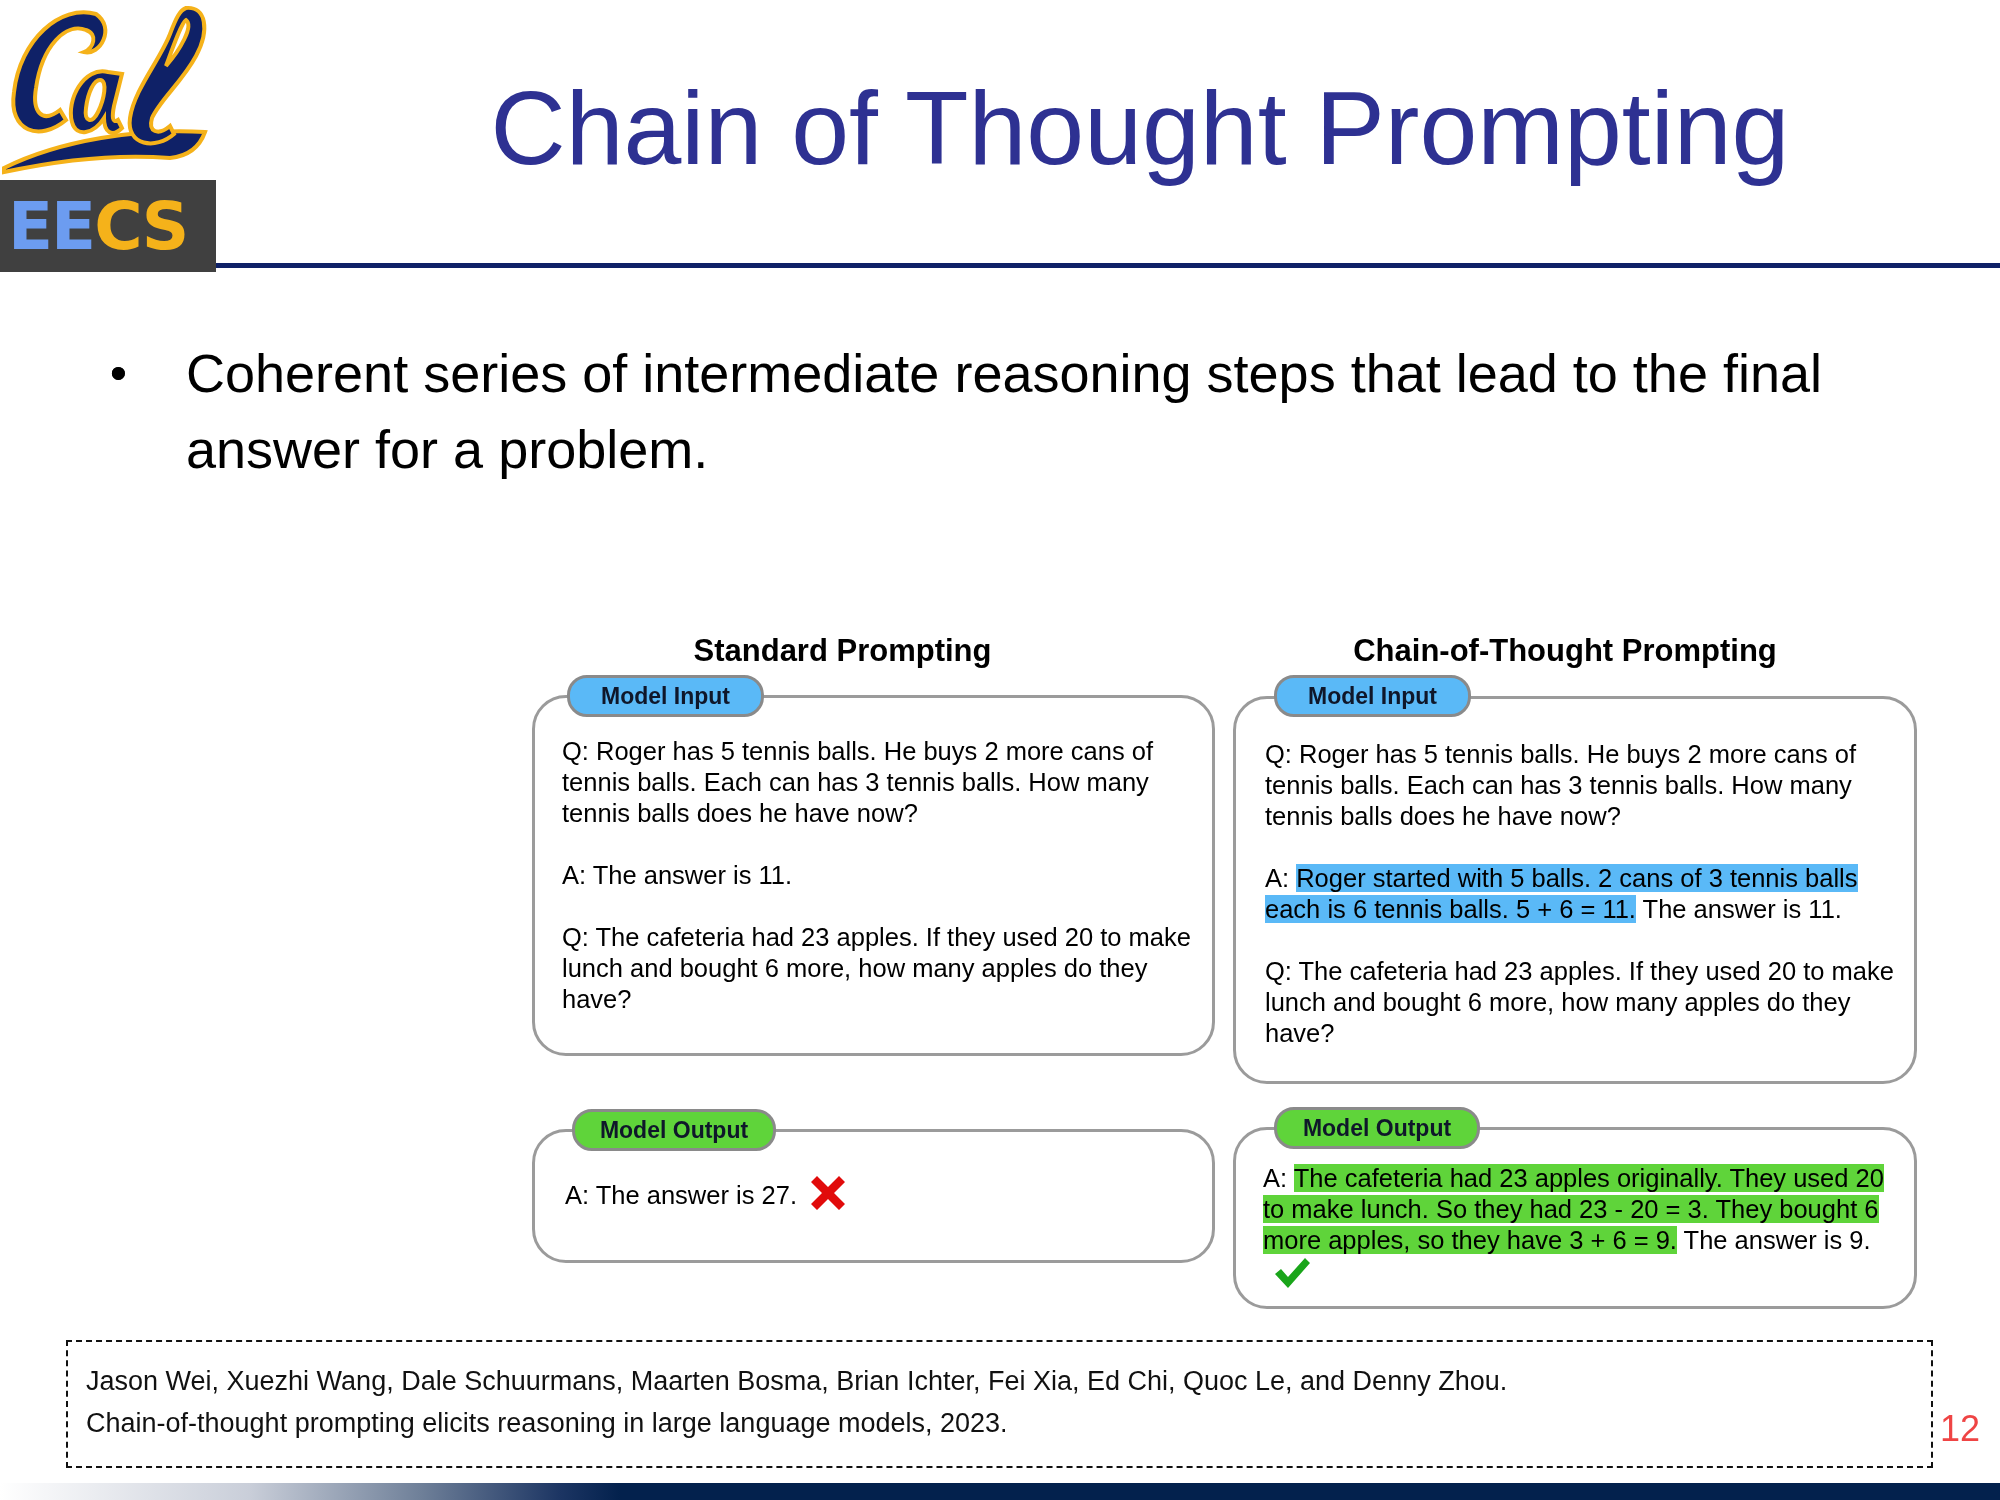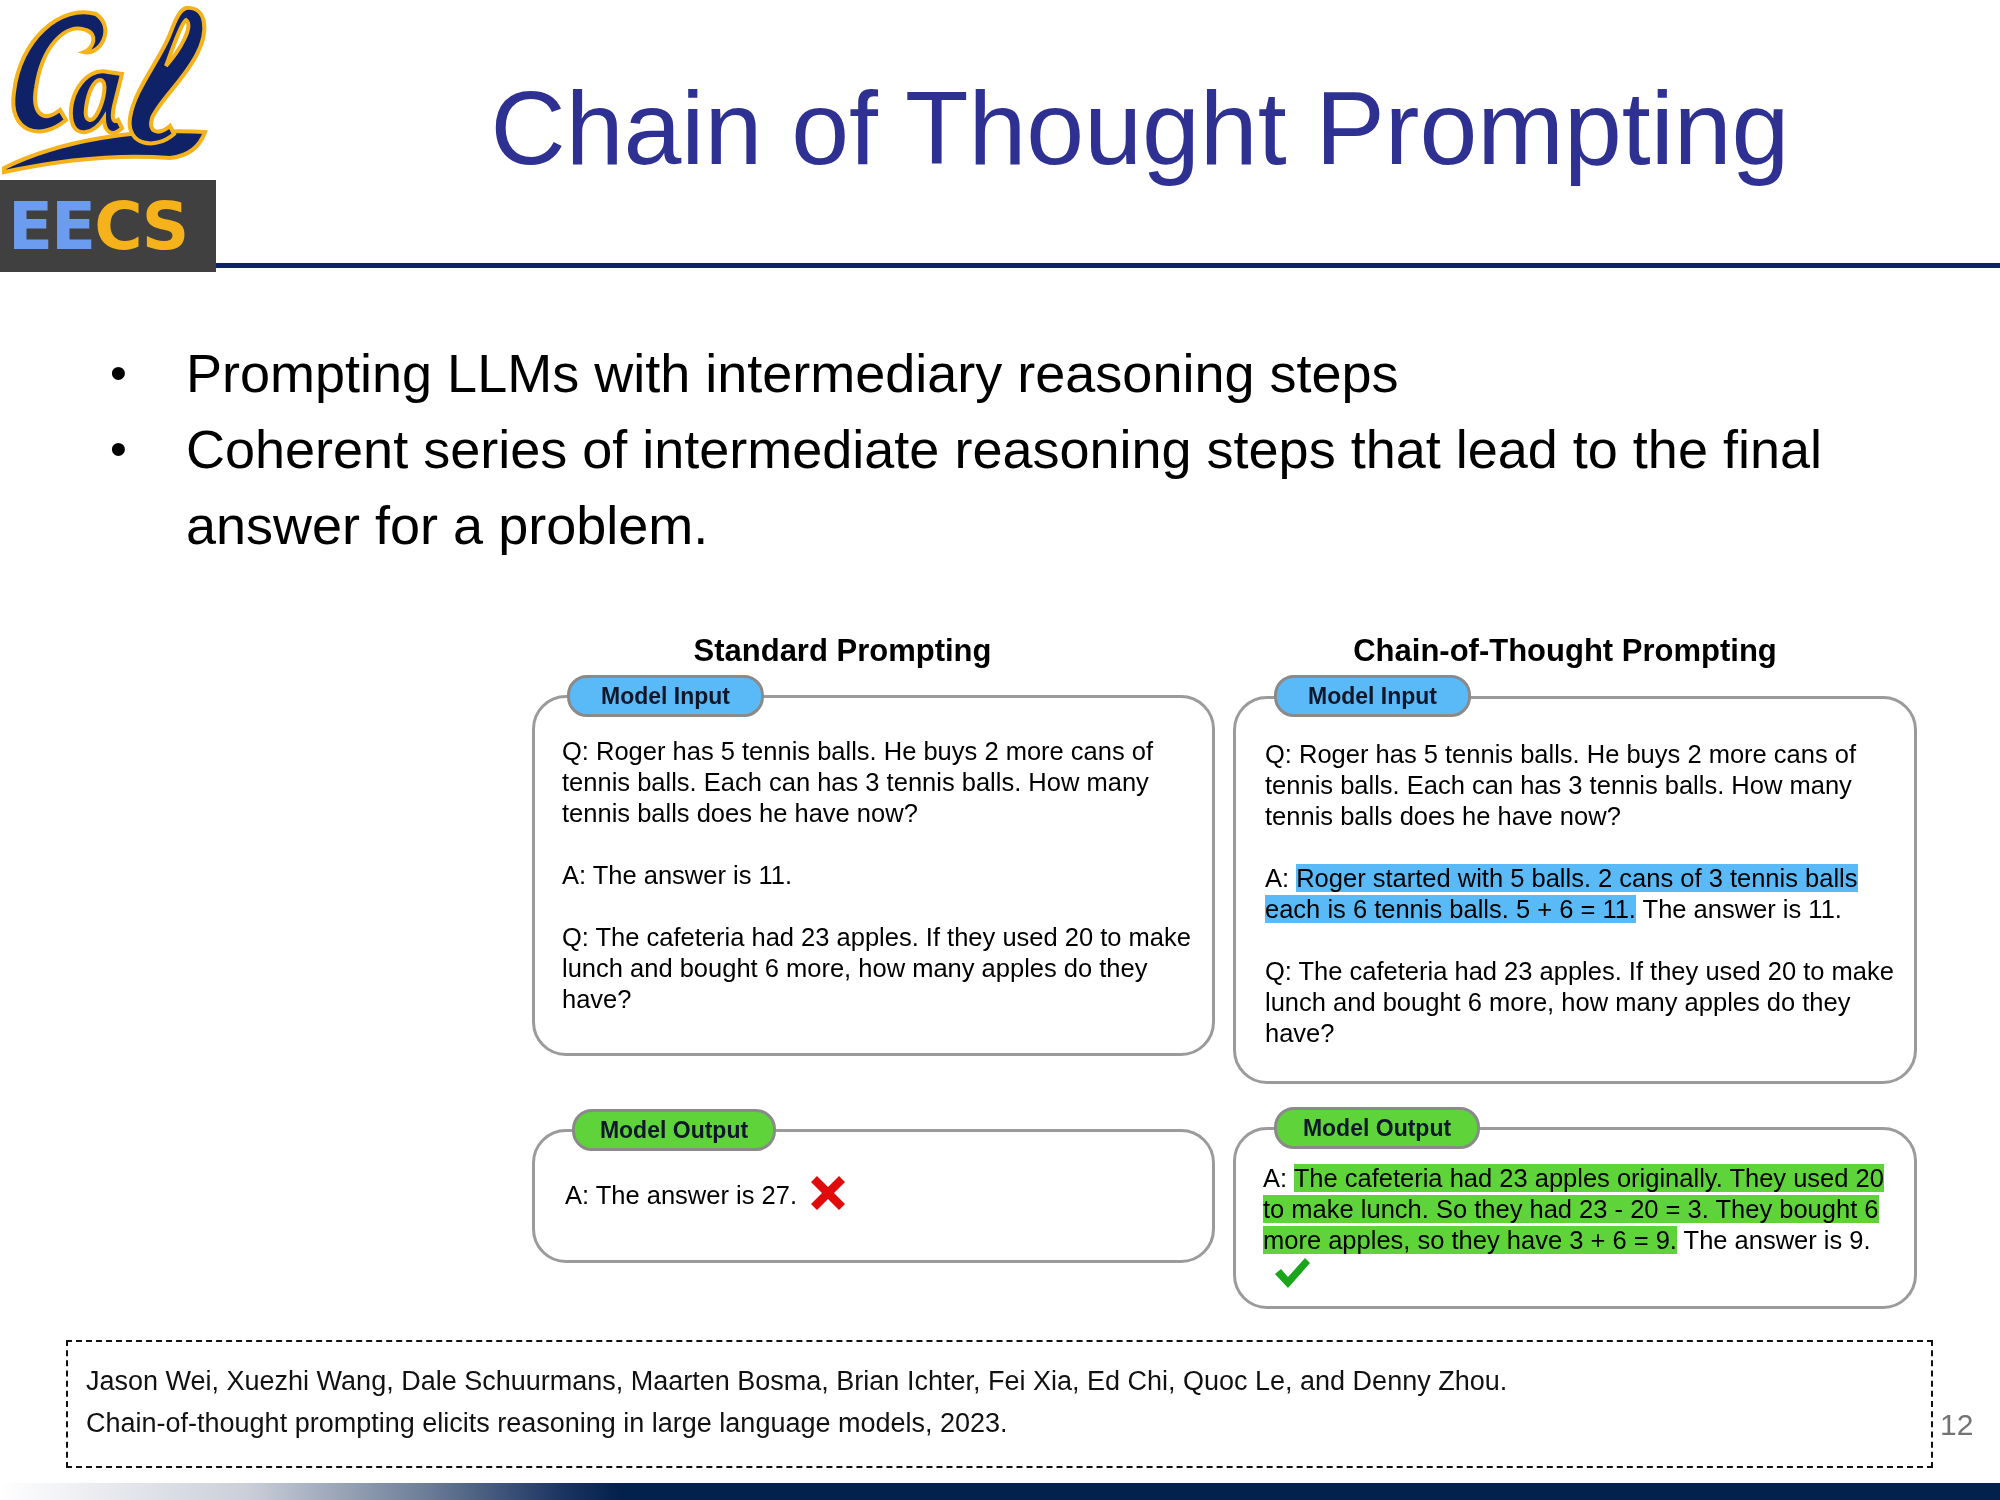--- a/index.html
+++ b/index.html
@@ -53,21 +53,21 @@
     .hl-green { background: #5fd43a; }
     .wrong-icon { display: inline-block; vertical-align: -10px; margin-left: 10px; }
     .right-icon { display: inline-block; vertical-align: -8px; margin-left: 10px; }
 
     
     .cite-box {
       left: 66px; top: 1340px; width: 1867px; height: 128px;
       border: 2px dashed #111; box-sizing: border-box; padding: 18px 0 0 18px;
       font-size: 27px; line-height: 42px; color: #111;
     }
-    .page-num { left: 1940px; top: 1408px; font-size: 30px; color: #737373; }
+    .page-num { left: 1940px; top: 1408px; font-size: 36px; color: #ef4444; }
 
     .footer-bar {
       left: 0; top: 1483px; width: 2000px; height: 17px;
       background: linear-gradient(to right, #ffffff 0px, #c9ced9 250px, #6f8099 420px, #1c3563 560px, #03214d 620px, #03214d 2000px);
     }
   </style>
 </head>
 <body>
 
 <div class="abs cal-logo">
@@ -86,21 +86,20 @@
   <span class="eecs-e">EE</span>
     <span class="eecs-cs">CS</span>
 </div>
 <div class="abs header-rule"></div>
 
 <div class="abs title">Chain of Thought Prompting</div>
 
 <ul class="abs bullets">
   <li>
     <span class="bullet-dot">•</span>
-    <span>Prompting LLMs with intermediary reasoning steps</span>
   </li>
   <li>
     <span class="bullet-dot">•</span>
     <span>Coherent series of intermediate reasoning steps that lead to the final answer for a problem.</span>
   </li>
 </ul>
 
 <div class="abs col-title" style="left:501px; top:633px; width:683px;">Standard Prompting</div>
 
 <div class="abs box" style="left:532px; top:695px; width:683px; height:361px;">

